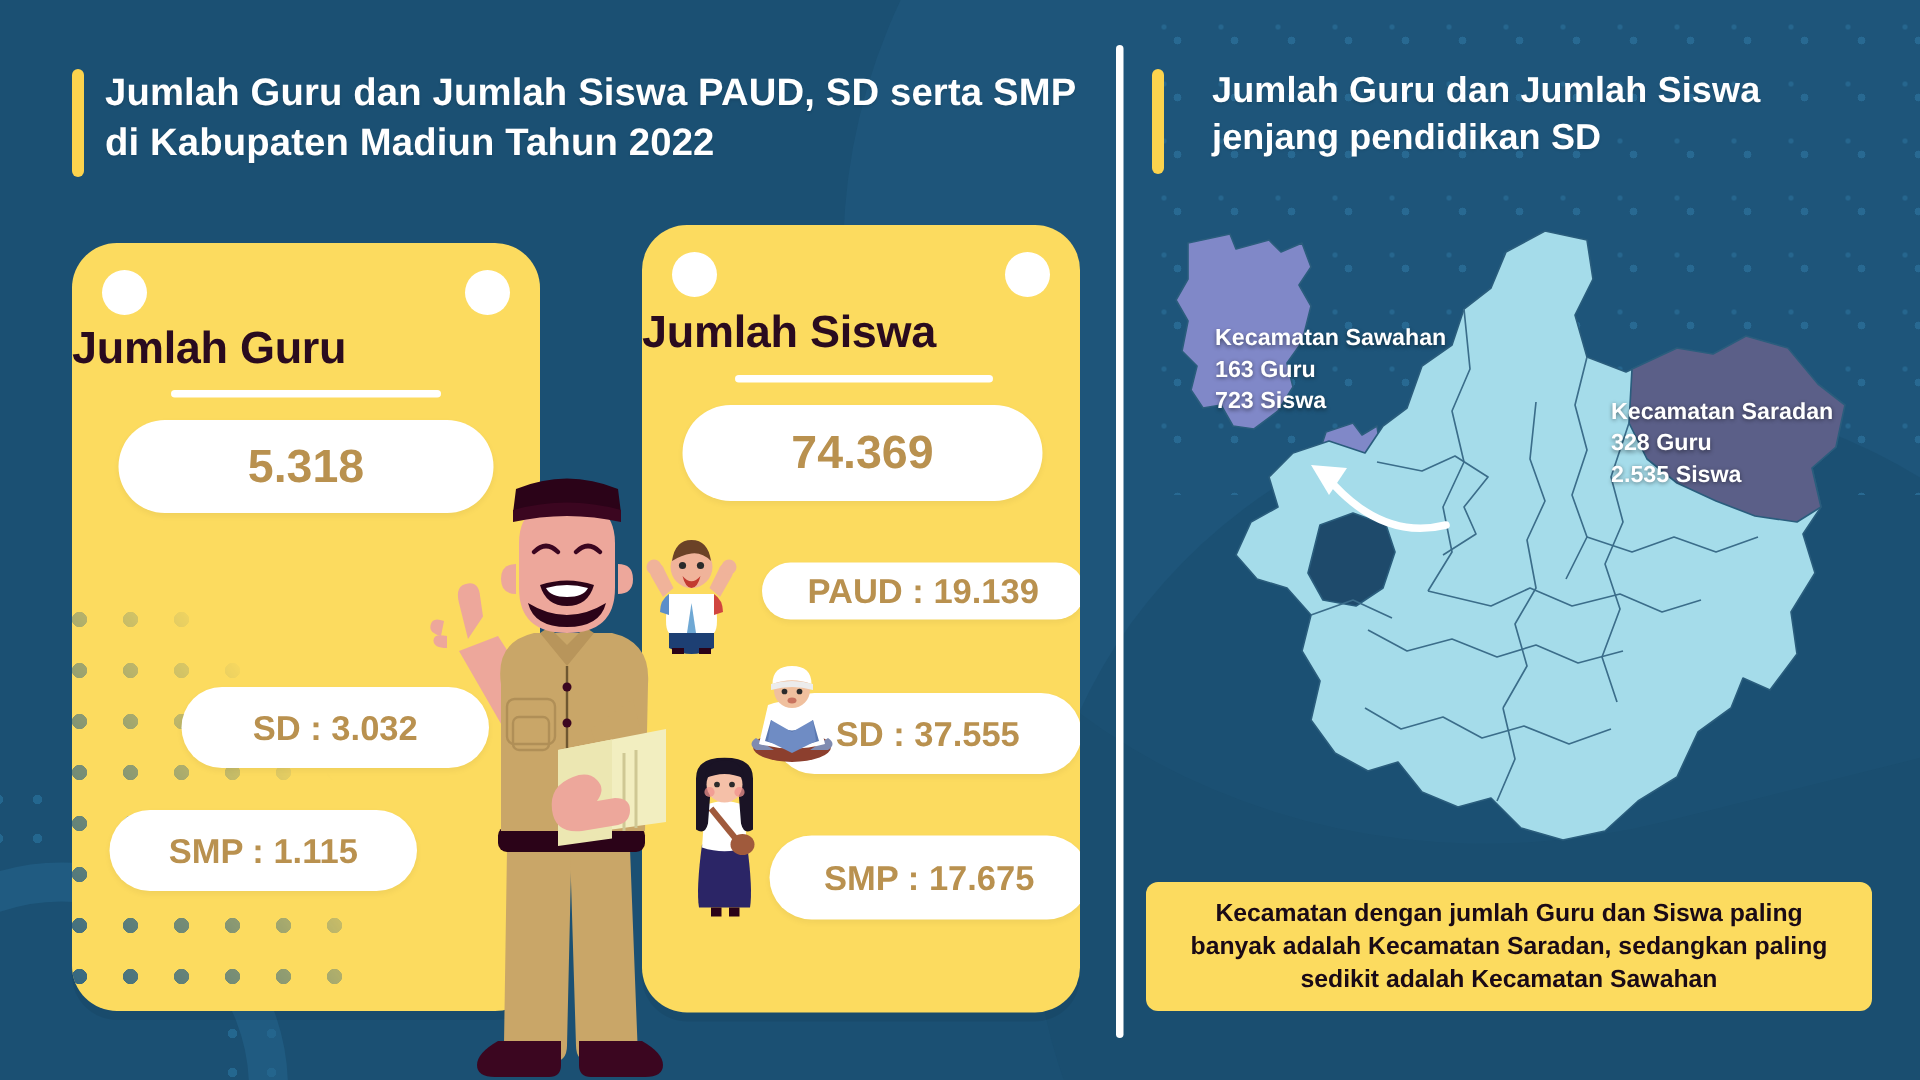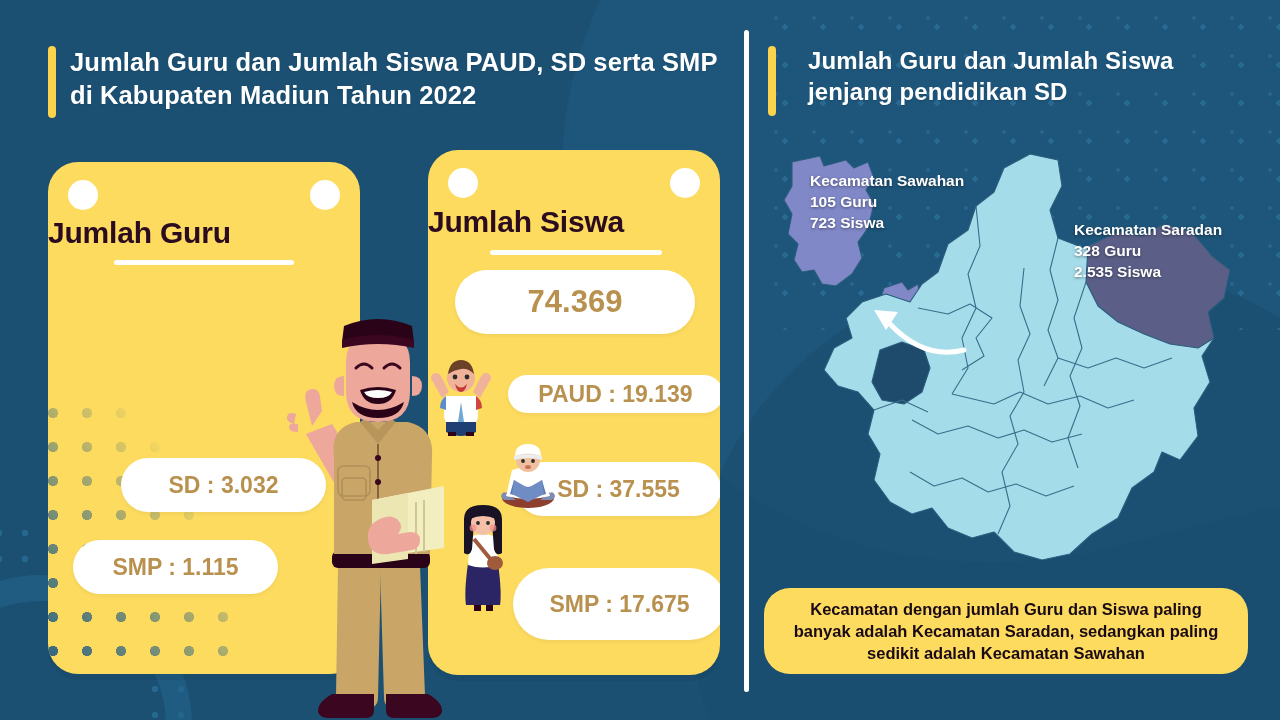--- a/index.html
+++ b/index.html
@@ -108,44 +108,45 @@
   
   #guru-total{left:31px;top:118px;width:250px;height:62px;}
   #guru-paud {left:31px;top:214px;width:218px;height:54px;}
   #guru-sd   {left:73px;top:296px;width:205px;height:54px;}
   #guru-smp  {left:25px;top:378px;width:205px;height:54px;}
 
   
   #siswa-total{left:27px;top:120px;width:240px;height:64px;}
   #siswa-paud {left:80px;top:225px;width:215px;height:38px;}
   #siswa-sd   {left:88px;top:312px;width:205px;height:54px;}
-  #siswa-smp  {left:85px;top:418px;width:213px;height:72px;}
+  #siswa-smp  {left:85px;top:407px;width:213px;height:56px;}
 
   
   .illus{position:absolute;}
   #teacher{left:276px;top:306px;width:200px;height:414px;z-index:6;}
   #kid-boy{left:430px;top:358px;width:62px;height:80px;z-index:7;}
   #kid-ngaji{left:492px;top:440px;width:72px;height:70px;z-index:7;}
   #kid-girl{left:452px;top:505px;width:62px;height:110px;z-index:7;}
 
   
   #map{position:absolute;left:762px;top:142px;width:500px;height:430px;}
 
   .map-label{
     position:absolute;color:#ffffff;font-weight:bold;font-size:15.5px;
     line-height:1.35;text-shadow:0 1px 3px rgba(0,0,0,.45);
     white-space:nowrap;
+    margin-top:45px;
   }
   #label-sawahan{left:810px;top:171px;}
   #label-saradan{left:1074px;top:220px;}
 
   
   #caption{
     position:absolute;left:764px;top:588px;width:484px;height:86px;
-    background:#fcdb5f;border-radius:26px;
+    background:#fcdb5f;border-radius:8px;
     display:flex;align-items:center;justify-content:center;
     text-align:center;color:#1a0a16;font-weight:bold;font-size:16.5px;
     line-height:1.35;padding:0 16px;box-sizing:border-box;
   }
 </style>
 </head>
 <body>
 
 <div id="stage">
 
@@ -168,20 +169,21 @@
   </div>
 
   <div class="divider"></div>
 
   <div class="card" id="card-guru">
     <div class="card-dots"></div>
     <div class="punch l"></div>
     <div class="punch r"></div>
     <div class="card-title">Jumlah Guru</div>
     <div class="card-rule"></div>
+    <div class="pill total" id="guru-total">5.318</div>
     <div class="pill sub" id="guru-sd">SD : 3.032</div>
     <div class="pill sub" id="guru-smp">SMP : 1.115</div>
   </div>
 
   <div class="card" id="card-siswa">
     <div class="punch l"></div>
     <div class="punch r"></div>
     <div class="card-title">Jumlah Siswa</div>
     <div class="card-rule"></div>
     <div class="pill total" id="siswa-total">74.369</div>
@@ -318,21 +320,21 @@
     </g>
 
     <g>
       <path d="M128 182 q34 36 74 26" fill="none" stroke="#ffffff" stroke-width="5" stroke-linecap="round"></path>
       <path d="M112 168 L136 170 L124 188 Z" fill="#ffffff"></path>
     </g>
   </svg>
 
   <div class="map-label" id="label-sawahan">
     <div>Kecamatan Sawahan</div>
-    <div>105 Guru</div>
+    <div>163 Guru</div>
     <div>723 Siswa</div>
   </div>
 
   <div class="map-label" id="label-saradan">
     <div>Kecamatan Saradan</div>
     <div>328 Guru</div>
     <div>2.535 Siswa</div>
   </div>
 
   <div id="caption">Kecamatan dengan jumlah Guru dan Siswa paling banyak adalah Kecamatan Saradan, sedangkan paling sedikit adalah Kecamatan Sawahan</div>

